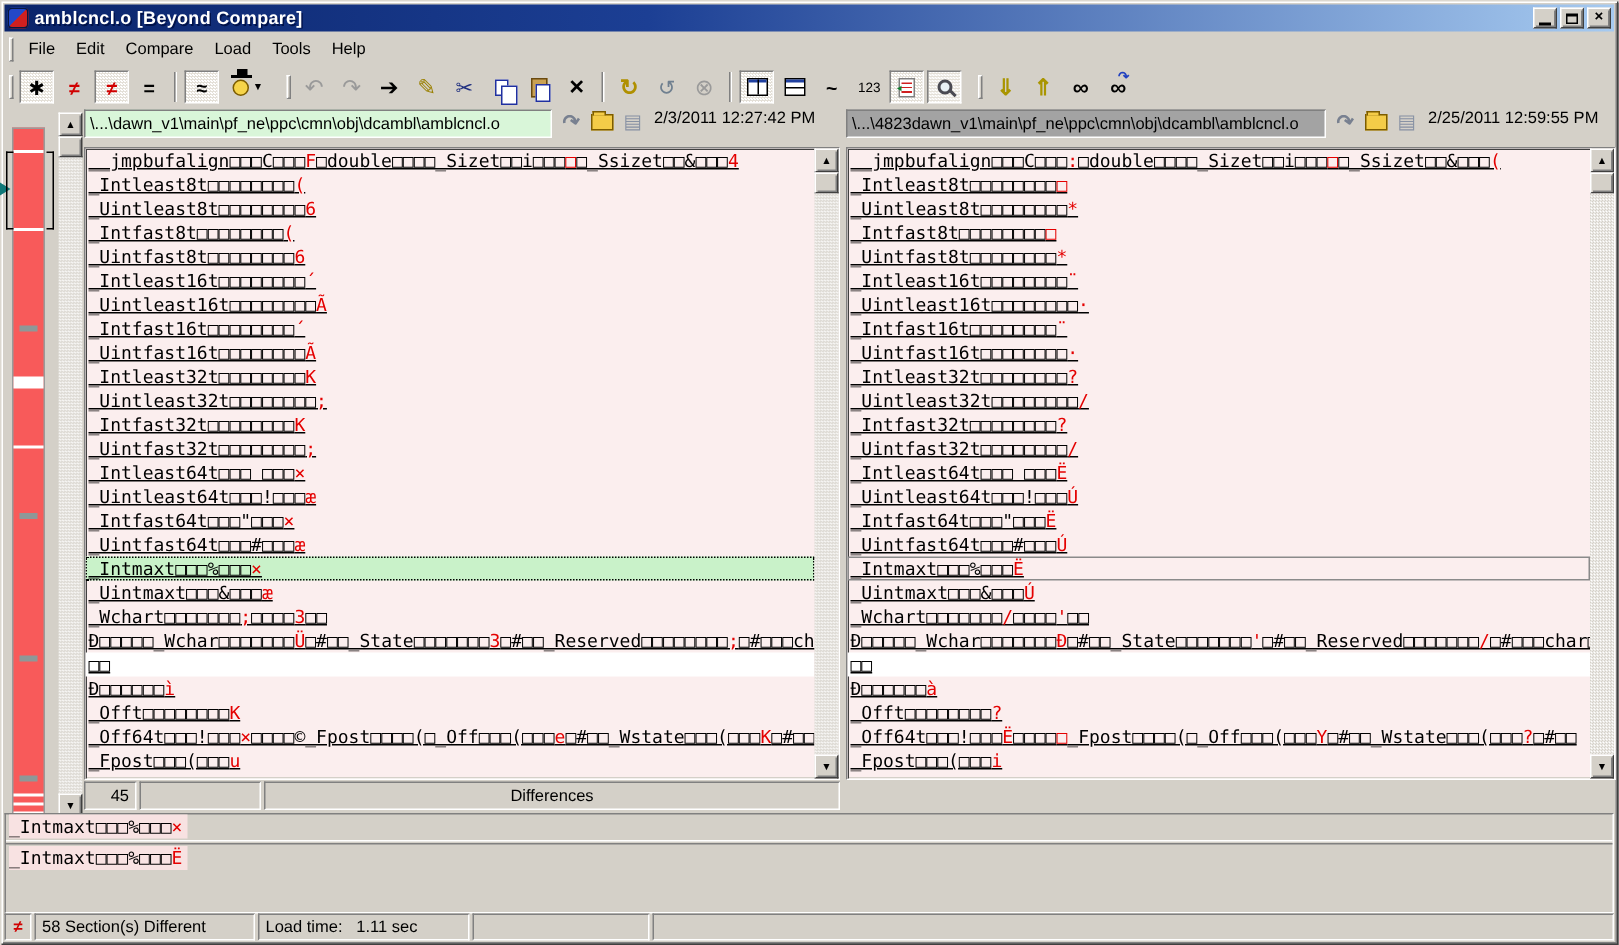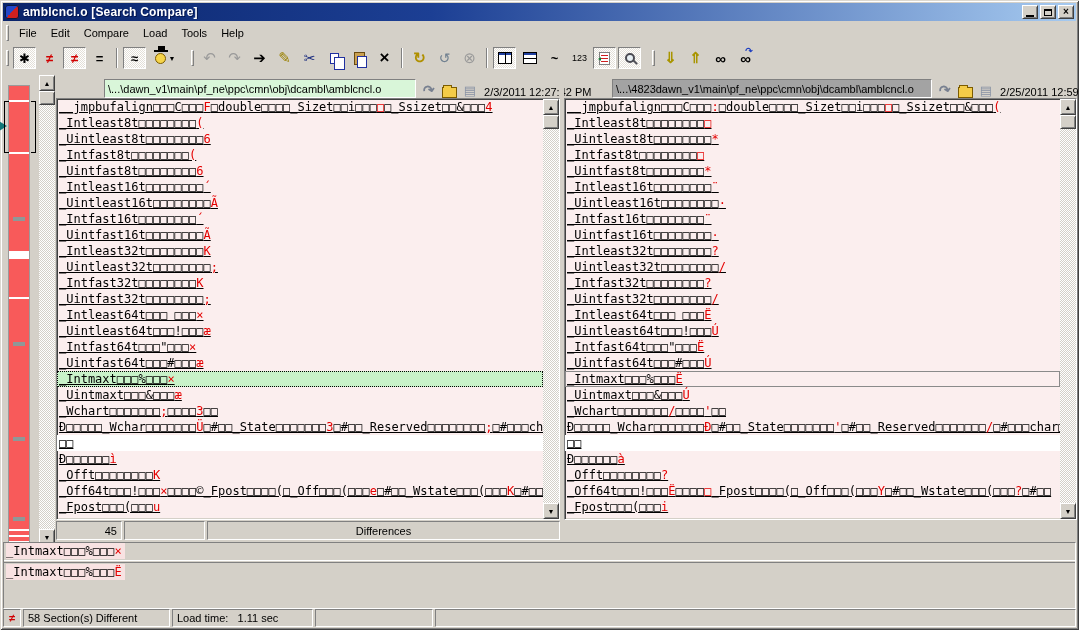--- a/index.html
+++ b/index.html
@@ -70,21 +70,21 @@
   .ic-format::before { content:""; position:absolute; left:-5px; top:3px;
                        border:3px solid transparent; border-right:5px solid #108030; }
   .ic-mag { width:10px; height:10px; border:2px solid #4a4a52; border-radius:50%;
             background:#e8f0f4; position:relative; }
   .ic-mag::after { content:""; position:absolute; width:2px; height:6px; background:#4a4a52;
                    right:-3px; bottom:-4px; transform:rotate(-45deg); }
   .ic-bino { font-size:15px; font-weight:bold; line-height:1; }
   .ic-bino-next { position:relative; }
   .ic-bino-next .curl { position:absolute; top:-4px; right:-2px; font-size:9px; color:#2040c0; font-weight:bold; }
   
-  .pathrow { position:absolute; top:73px; height:25px; display:flex; align-items:flex-end;margin-left:48px; }
+  .pathrow { position:absolute; top:73px; height:25px; display:flex; align-items:flex-start; }
   .pathrow.left { left:56px; width:504px; }
   .pathrow.right { left:564px; width:512px; }
   .path-field { height:19px; flex:none; display:flex; align-items:center; padding:0 3px;
                 font-size:11px; white-space:nowrap; overflow:hidden; background:#a3a3a3; }
   .pathrow.left .path-field { width:312px; background:var(--path-green,#d9f6d9); }
   .pathrow.right .path-field { width:320px; }
   .hdr-ic { margin-left:7px; flex:none; display:flex; align-items:center; justify-content:center; }
   .ic-jump { color:#788090; font-size:14px; font-weight:bold; transform:rotate(-10deg); }
   .ic-folder { width:15px; height:11px; background:#f4cc48; border:1px solid #7c5c00; position:relative; margin-top:3px; }
   .ic-folder::before { content:""; position:absolute; left:0; top:-3px; width:7px; height:2px;
@@ -124,21 +124,21 @@
   .fline.same { background:var(--same-bg,#fff); }
   .fline.sel-left { background:var(--sel-bg,#c9f2c9); outline:1px dotted #000; outline-offset:-1px; }
   .fline.sel-right { outline:1px solid #8a8a8a; outline-offset:-1px; }
   .fline .red { color:var(--red,#e40000); }
   .splitter { position:absolute; left:560px; width:4px; top:73px; bottom:92px; background:#d4d0c8; }
   
   .pstatus { position:absolute; top:521px; height:19px; display:flex; align-items:stretch; }
   .pstatus.left { left:56px; width:504px; }
   .pstatus.right { left:564px; width:513px; }
   .spanel { background:#d4d0c8; display:flex; align-items:center; padding:0 4px; margin-right:2px; }
-  .spanel.num { width:66px; justify-content:flex-end; flex:none; }
+  .spanel.num { width:35px; justify-content:flex-end; flex:none; }
   .spanel.blank { width:81px; flex:none; }
   .spanel.wide { flex:1; justify-content:center; margin-right:0; }
   .hsb-holder { flex:1; }
   
   .detail { position:absolute; left:3px; right:3px; top:542px; height:67px; background:#d4d0c8; }
   .detail-row { height:16px; font-family:"DejaVu Sans Mono", monospace; font-size:12px;
                 line-height:16px; white-space:pre; padding-left:2px; }
   .detail-row .strip { display:inline-block; background:#f8e2e2; padding-right:3px; }
   .detail-row .red { color:var(--red,#e40000); }
   .detail-split { height:3px; margin:1px 0; border-top:1px solid #fff; border-bottom:1px solid #808080; }
@@ -146,21 +146,21 @@
   .statusbar { position:absolute; left:3px; right:3px; bottom:3px; height:18px; display:flex; }
   .sb-panel { background:#d4d0c8; display:flex; align-items:center; padding:0 4px; margin-right:2px; white-space:pre; }
 </style>
 </head>
 <body>
 
 <div class="window">
 
   <div class="titlebar">
     <span class="app-icon"></span>
-    <span class="title-text">amblcncl.o  [Search Compare]</span>
+    <span class="title-text">amblcncl.o  [Beyond Compare]</span>
     <span class="winbtn raised">
         <span class="mini-min"></span>
       </span>
     <span class="winbtn raised">
         <span class="mini-max"></span>
       </span>
     <span class="winbtn raised">×</span>
   </div>
 
   <div class="menubar">

